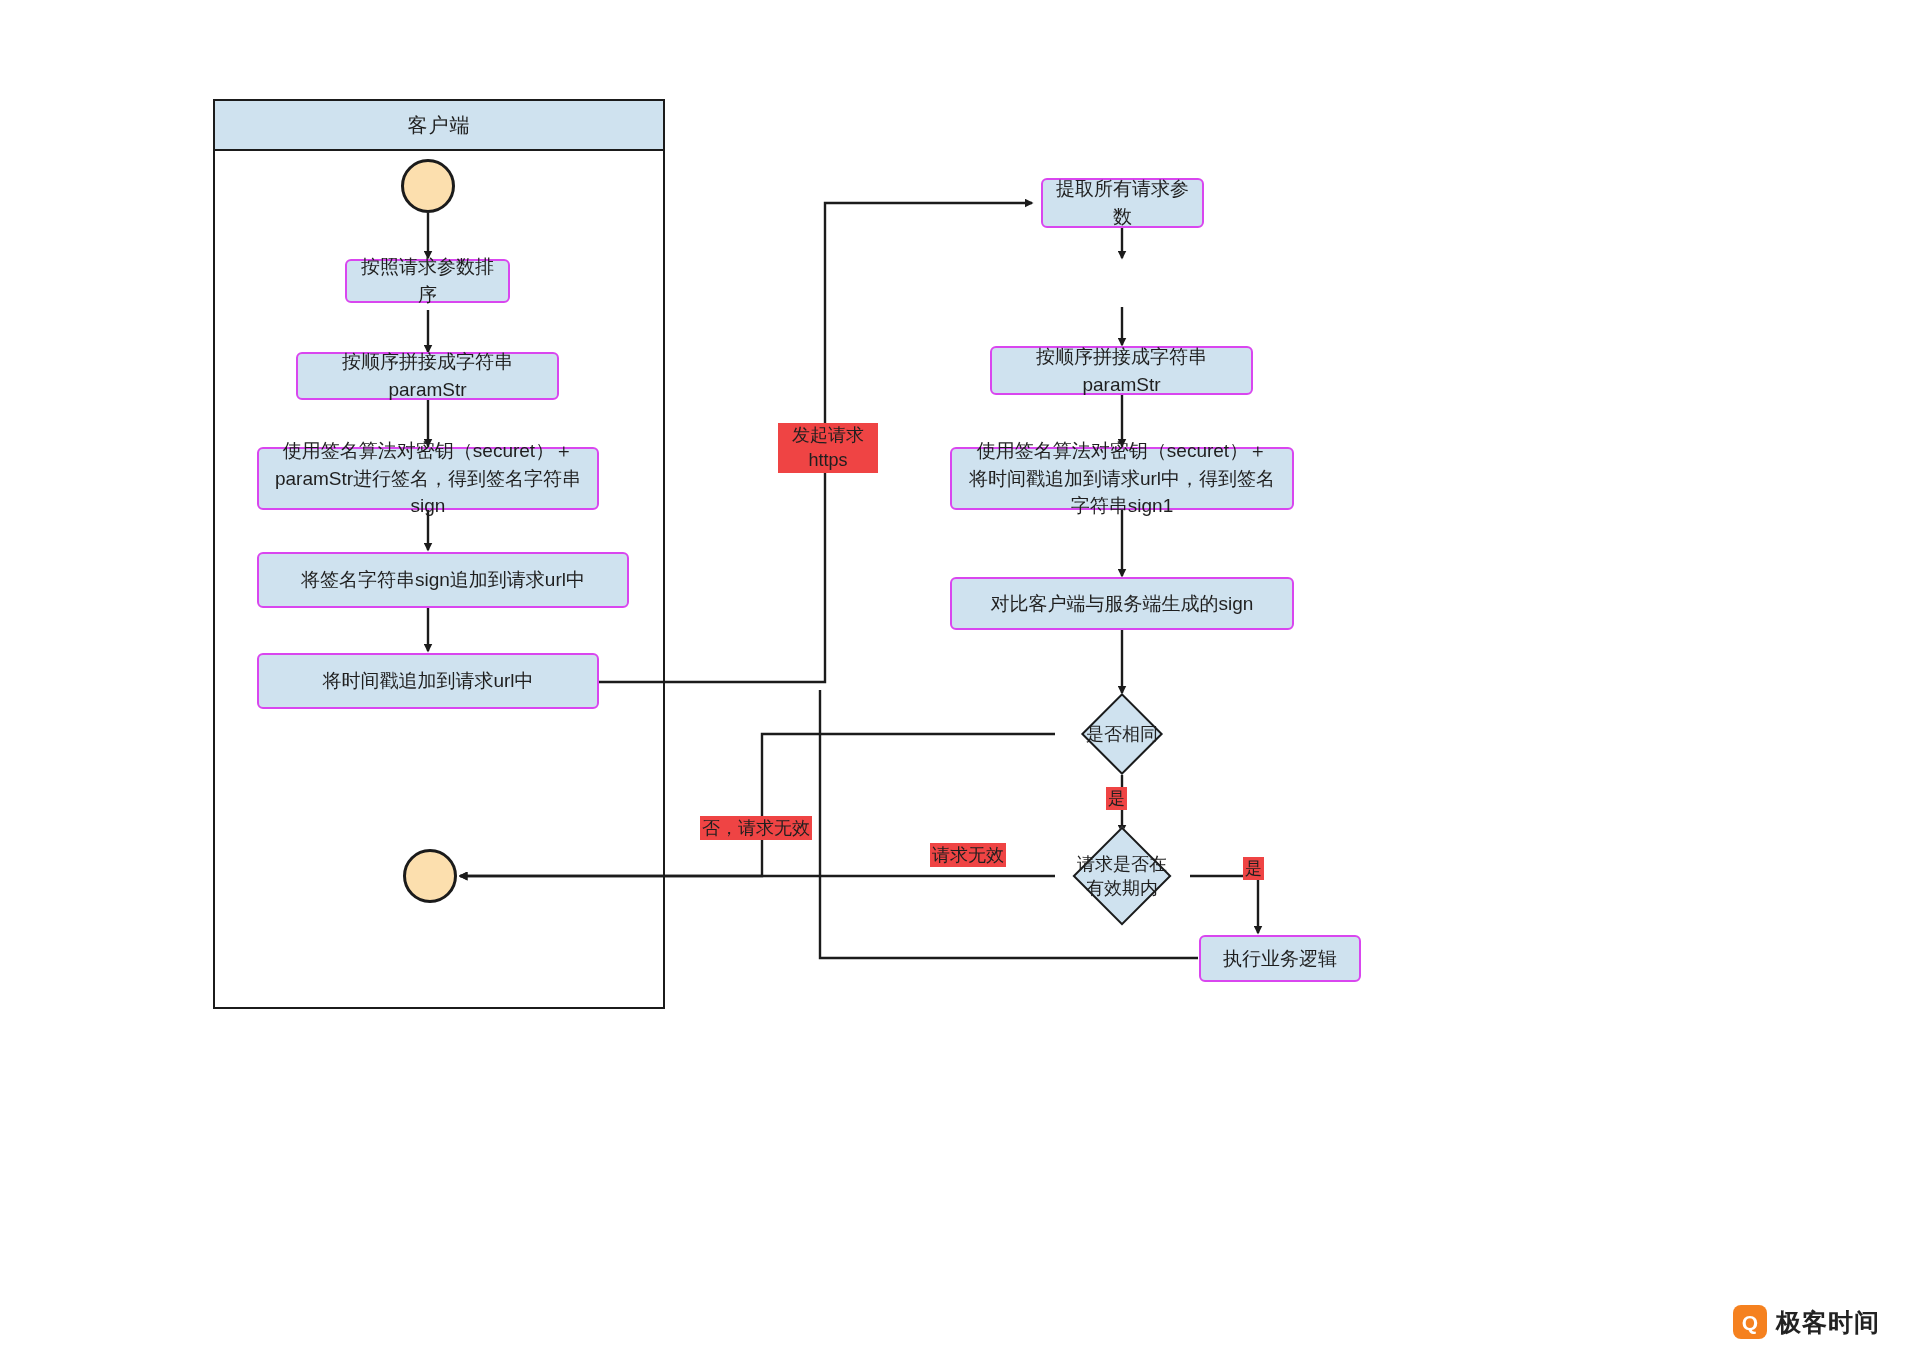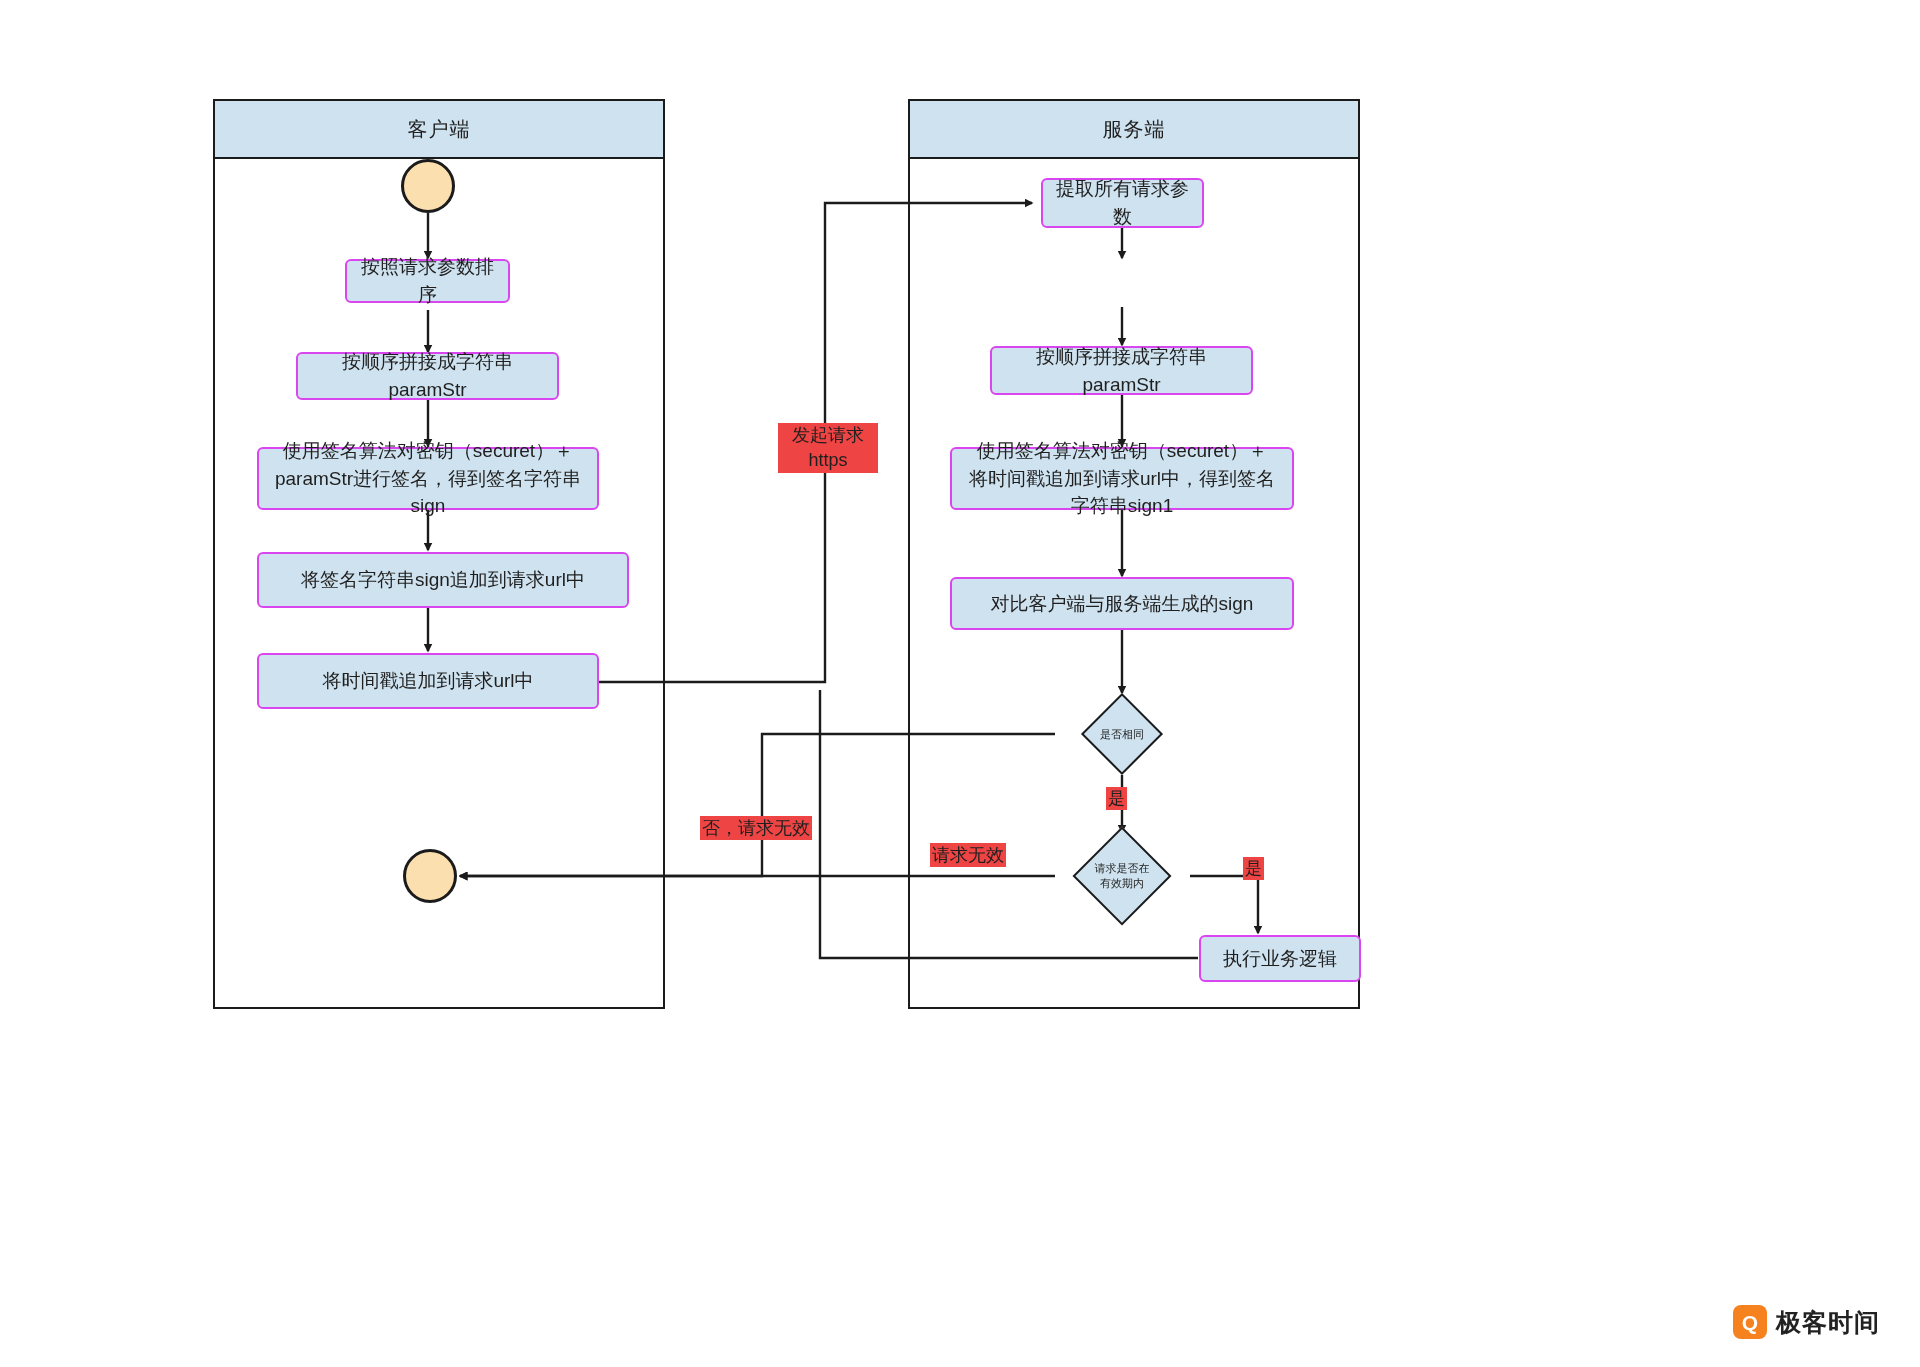--- a/index.html
+++ b/index.html
@@ -3,41 +3,41 @@
 <meta charset="utf-8">
 <style>
   html,body{margin:0;padding:0;background:#ffffff;}
   body{width:1920px;height:1367px;position:relative;
        font-family:"Liberation Sans","DejaVu Sans",sans-serif;
        color:#1f1f1f;overflow:hidden;}
   #canvas{position:absolute;inset:0;}
   svg.wires{position:absolute;left:0;top:0;width:1920px;height:1367px;overflow:visible;}
 
   .lane{position:absolute;border:2px solid #1b1b1b;box-sizing:border-box;background:transparent;}
-  .lane-head{position:absolute;left:0;top:0;right:0;height:58px;
+  .lane-head{position:absolute;left:0;top:0;right:0;height:50px;
              background:#cfe2ef;border-bottom:2px solid #1b1b1b;box-sizing:border-box;
              display:flex;align-items:center;justify-content:center;}
   .lane-title{font-size:20px;color:#1f1f1f;letter-spacing:1px;}
 
   .node{position:absolute;box-sizing:border-box;background:#cfe2ef;
         border:2px solid #d946ef;border-radius:6px;
         display:flex;align-items:center;justify-content:center;text-align:center;
         font-size:19px;line-height:1.45;padding:4px 10px;}
   .node span{display:block;}
 
   .terminal{position:absolute;width:54px;height:54px;border-radius:50%;
             background:#fcdfae;border:3px solid #1b1b1b;box-sizing:border-box;}
 
   .diamond{position:absolute;}
   .diamond .dshape{position:absolute;left:0;top:0;width:100%;height:100%;
                    background:#cfe2ef;border:2px solid #1b1b1b;box-sizing:border-box;
                    transform:rotate(45deg);}
   .diamond .dtext{position:absolute;left:0;top:0;width:100%;height:100%;
                   display:flex;align-items:center;justify-content:center;
-                  text-align:right;font-size:11px;line-height:1.35;z-index:2;}
+                  text-align:right;font-size:18px;line-height:1.35;z-index:2;}
 
   .edge-label{position:absolute;font-size:18px;color:#1f1f1f;text-align:center;
               white-space:nowrap;background:#ef4444;padding:0 2px;}
   .edge-label.two-line{white-space:normal;line-height:1.4;}
 
   .brand{position:absolute;right:40px;bottom:28px;display:flex;align-items:center;gap:9px;}
   .brand-mark{width:34px;height:34px;border-radius:8px;background:#f5811f;
               display:flex;align-items:center;justify-content:center;
               color:#fff;font-size:21px;font-weight:bold;line-height:1;}
   .brand-text{font-size:25px;font-weight:bold;color:#222;letter-spacing:1px;}
@@ -80,25 +80,20 @@
       <path d="M1198,958 L820,958 L820,690"></path>
     </g>
   </svg>
 
   <div class="lane" style="left:213px;top:99px;width:452px;height:910px;">
     <div class="lane-head">
       <div class="lane-title">客户端</div>
     </div>
   </div>
 
-  <div class="lane" style="left:908px;top:99px;width:452px;height:910px;">
-    <div class="lane-head">
-      <div class="lane-title">服务端</div>
-    </div>
-  </div>
 
   <div class="terminal" style="left:401px;top:159px;"></div>
 
   <div class="node" style="left:345px;top:259px;width:165px;height:44px;">
     <span>按照请求参数排序</span>
   </div>
 
   <div class="node" style="left:296px;top:352px;width:263px;height:48px;">
     <span>按顺序拼接成字符串paramStr</span>
   </div>

